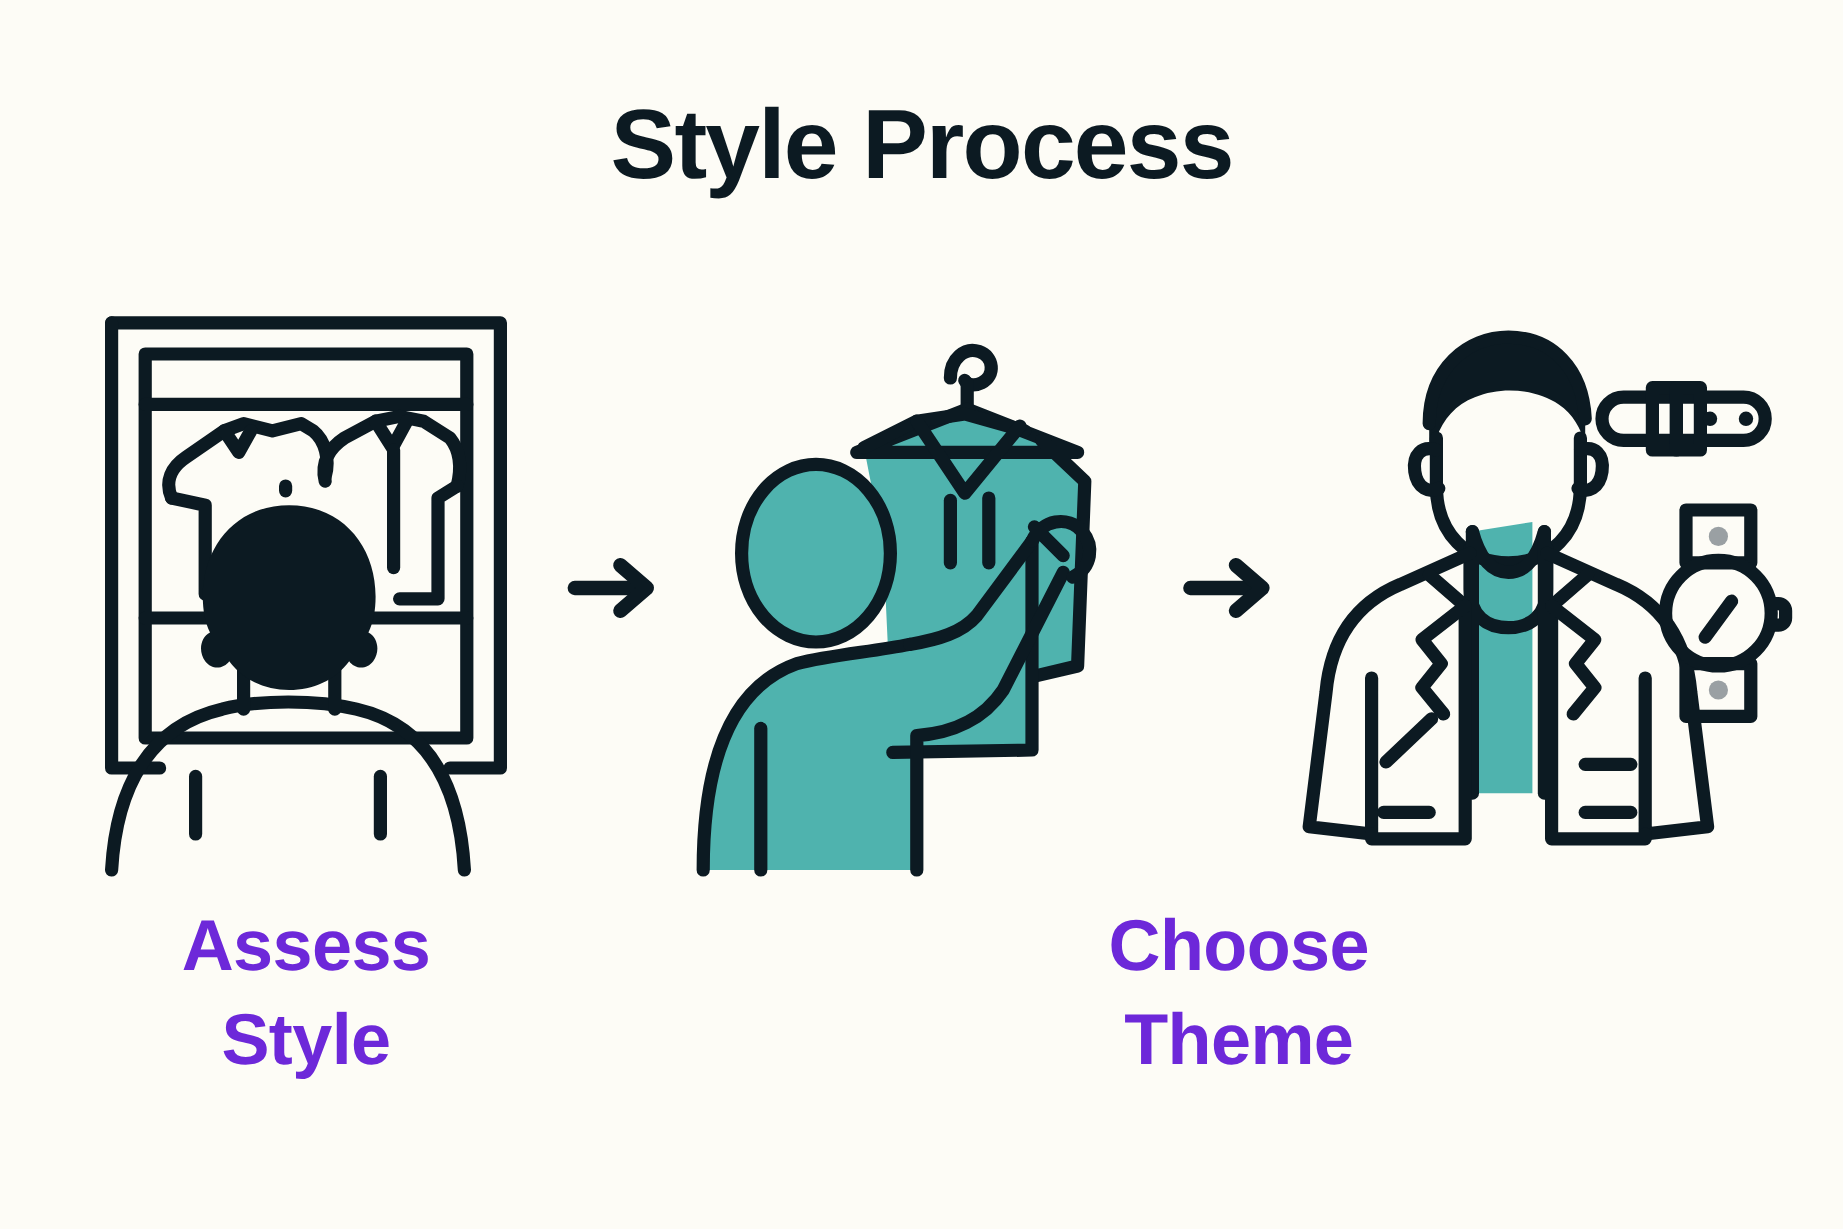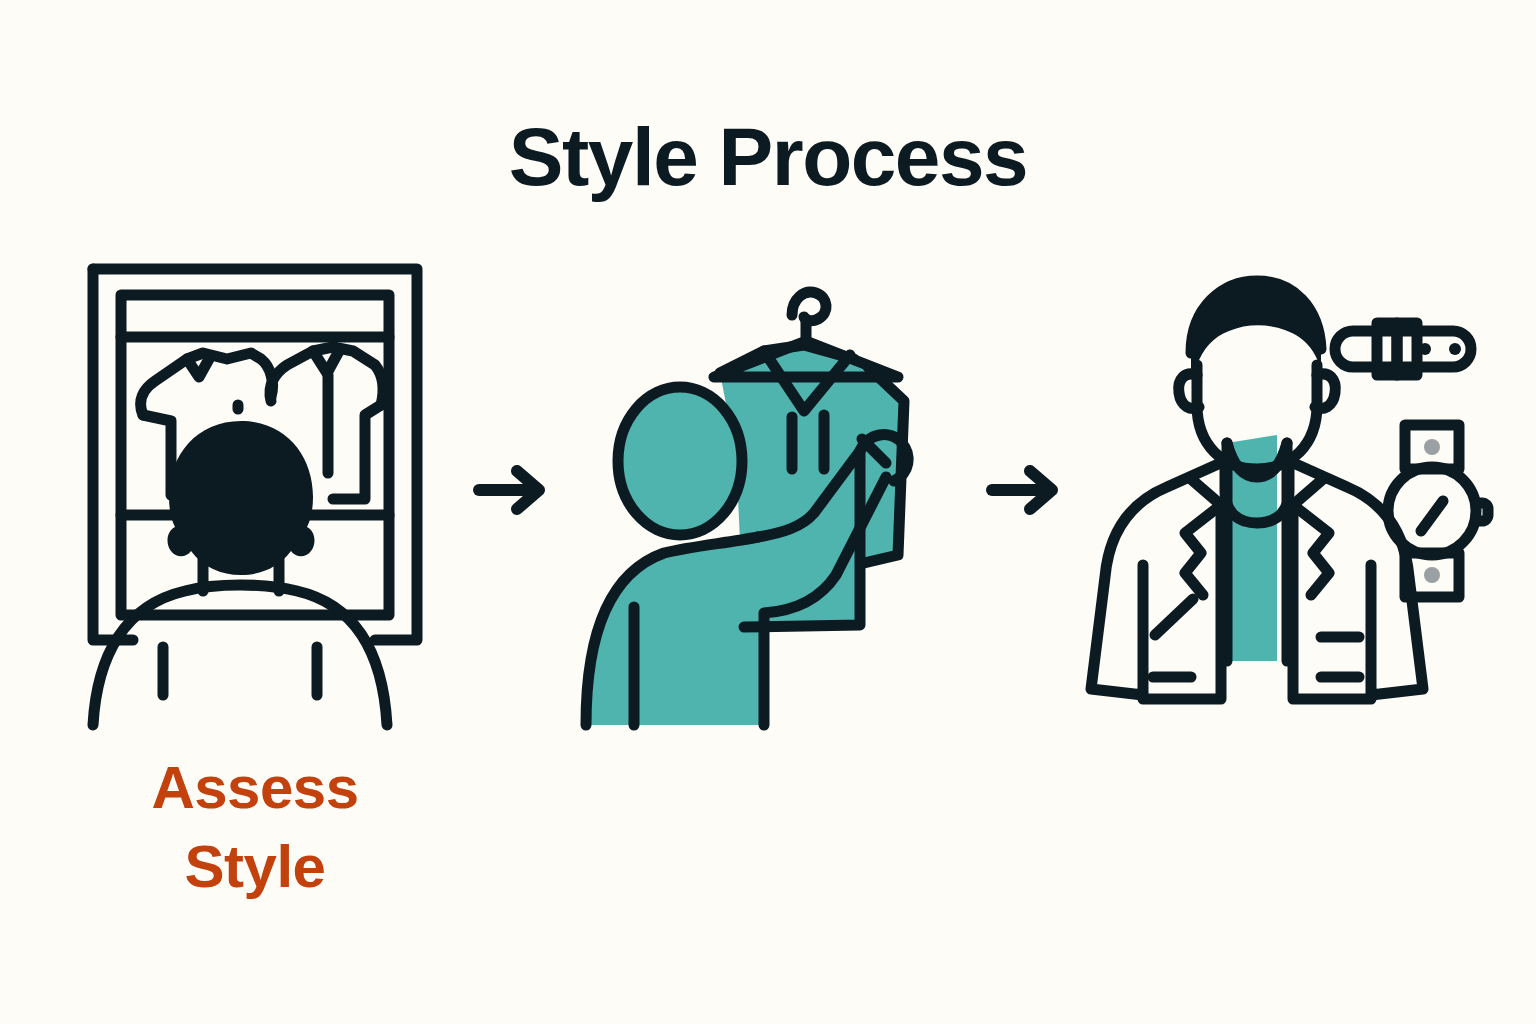--- a/index.html
+++ b/index.html
@@ -24,21 +24,20 @@
     position: absolute;
     top: 78px;
     left: 0;
     width: 1536px;
     text-align: center;
     font-size: 82px;
     font-weight: bold;
     letter-spacing: -1.5px;
     color: #0C1A22;
     line-height: 1.05;
-    margin-top: 36px;
   }
   .steps-row {
     position: absolute;
     top: 240px;
     left: 60px;
     width: 1416px;
     height: 500px;
     display: flex;
     flex-direction: row;
     align-items: center;
@@ -69,21 +68,21 @@
     flex-direction: row;
     align-items: flex-start;
     justify-content: space-between;
   }
   .label-cell {
     width: 390px;
     flex: 0 0 auto;
     text-align: center;
     font-size: 60px;
     font-weight: bold;
-    color: #c2410c;
+    color: #6d28d9;
     line-height: 1.32;
     letter-spacing: -0.5px;
     white-space: pre-line;
   }
   .label-spacer {
     width: 110px;
     flex: 0 0 auto;
   }
   svg { display: block; overflow: visible; }
 </style>
@@ -327,16 +326,18 @@
         <circle cx="374" cy="84" r="6" fill="#0C1A22"></circle>
       </svg>
     </div>
 
   </div>
 
   <div class="labels-row">
     <div class="label-cell">Assess
 Style</div>
     <div class="label-spacer"></div>
+    <div class="label-cell">Choose
+Theme</div>
     <div class="label-spacer"></div>
   </div>
 
 </div>
 
 </body></html>

